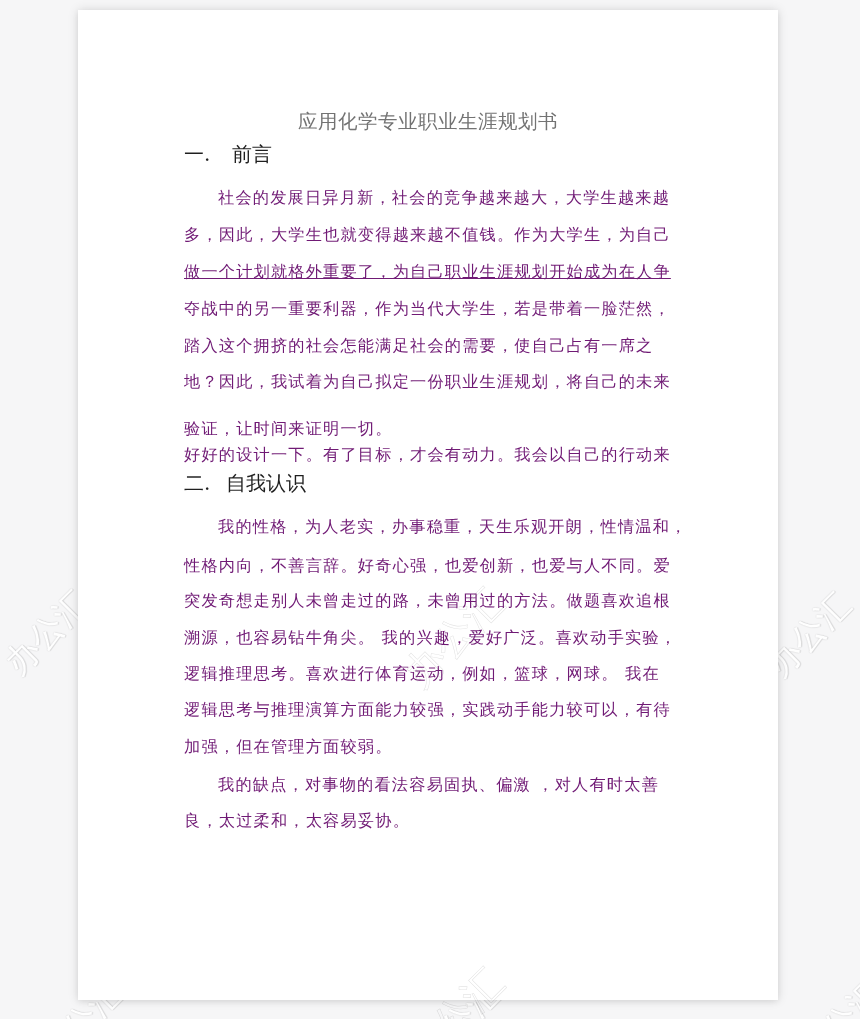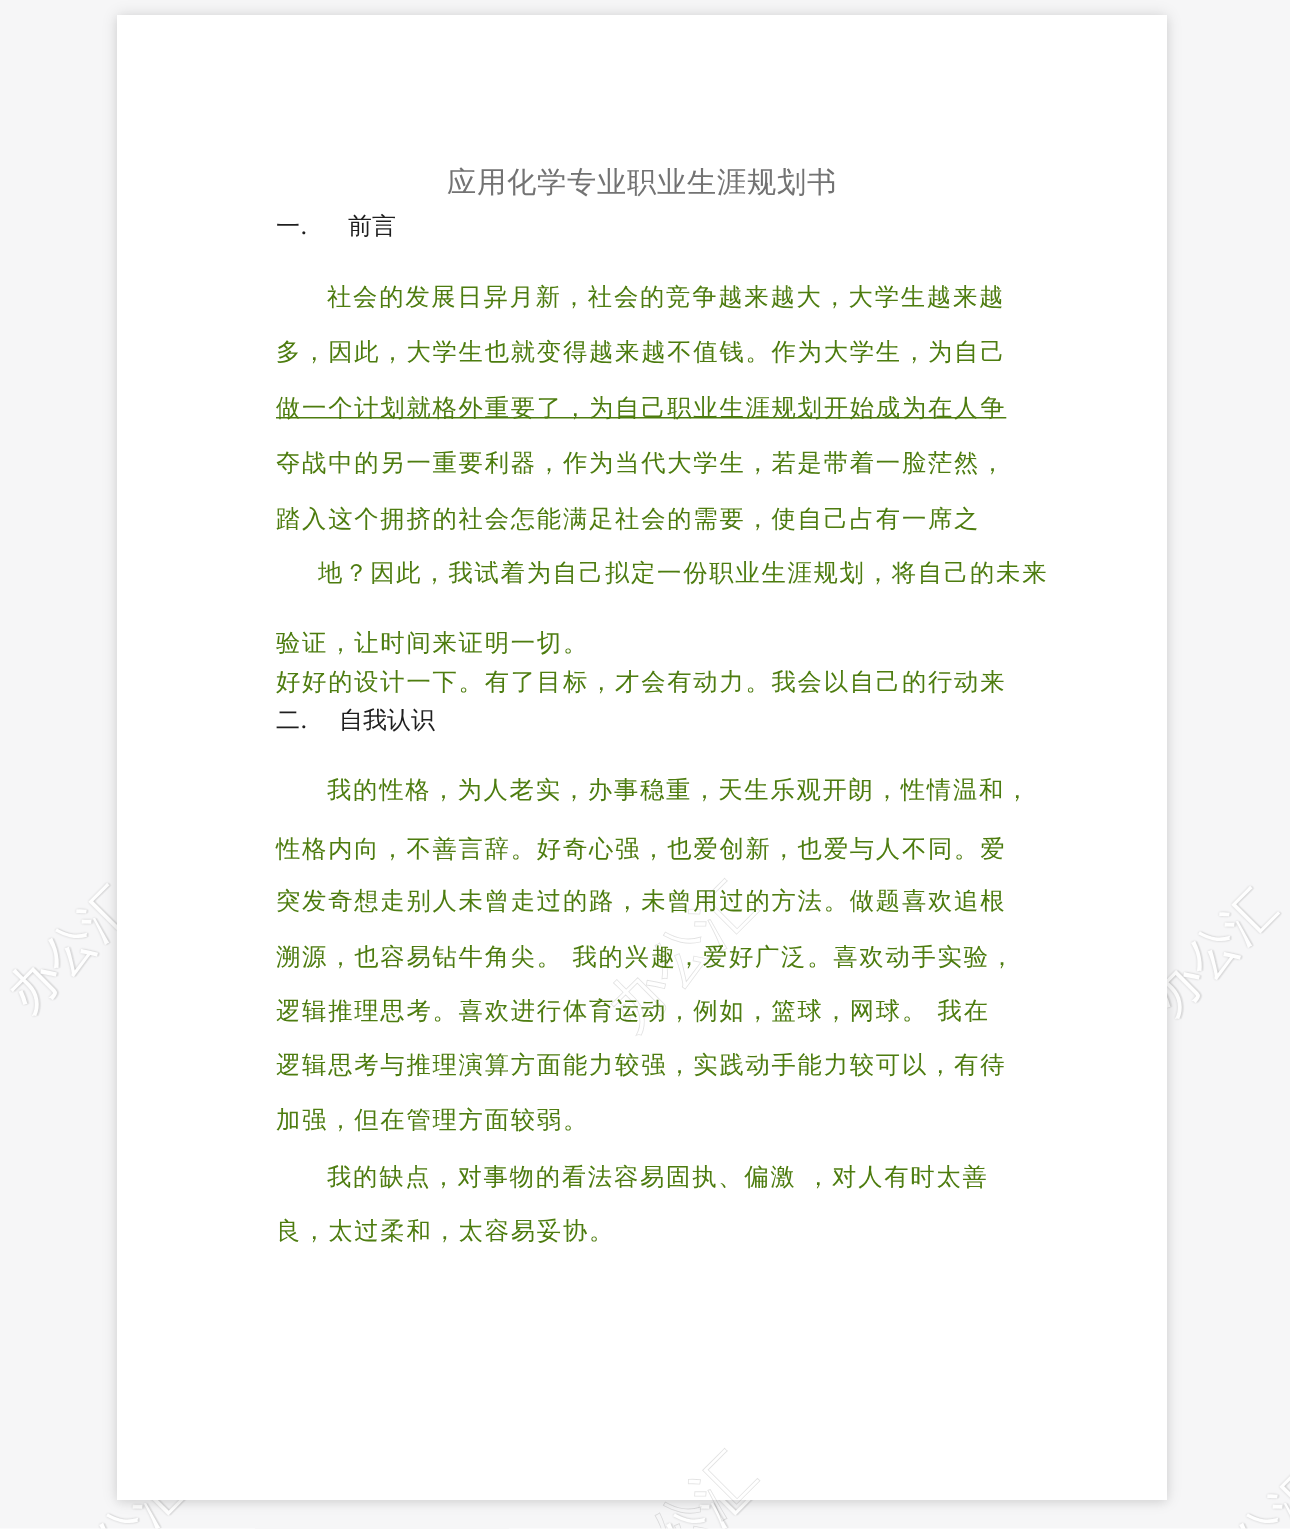--- a/index.html
+++ b/index.html
@@ -30,28 +30,28 @@
       width: 100%;
       text-align: center;
       font-size: 19.5px;
       color: #737373;
       letter-spacing: 0.5px;
     }
     .line {
       position: absolute;
       left: 106px;
       font-size: 16.2px;
-      color: #4d7c0f;
+      color: #701a75;
       white-space: nowrap;
       letter-spacing: 1.2px;
     }
     .heading {
       position: absolute;
       left: 106px;
-      font-size: 16px;
+      font-size: 20px;
       color: #1f1f1f;
       white-space: nowrap;
     }
     .heading .num {
       display: inline-block;
       width: 48px;
     }
     .heading.h2 .num { width: 42px; }
     .watermark {
       position: absolute;
@@ -85,21 +85,21 @@
 
   <div class="heading" style="top:131px;">
     <span class="num">一.</span><span>前言</span>
   </div>
 
   <div class="line" style="top:177px; left:140px;">社会的发展日异月新，社会的竞争越来越大，大学生越来越</div>
   <div class="line" style="top:214px;">多，因此，大学生也就变得越来越不值钱。作为大学生，为自己</div>
   <div class="line" style="top:251px;text-decoration:underline;">做一个计划就格外重要了，为自己职业生涯规划开始成为在人争</div>
   <div class="line" style="top:288px;">夺战中的另一重要利器，作为当代大学生，若是带着一脸茫然，</div>
   <div class="line" style="top:325px;">踏入这个拥挤的社会怎能满足社会的需要，使自己占有一席之</div>
-  <div class="line" style="top:361px;margin-left:28px;">地？因此，我试着为自己拟定一份职业生涯规划，将自己的未来</div>
+  <div class="line" style="top:361px;">地？因此，我试着为自己拟定一份职业生涯规划，将自己的未来</div>
   <div class="line" style="top:398px;margin-top:36px;">好好的设计一下。有了目标，才会有动力。我会以自己的行动来</div>
   <div class="line" style="top:408px;">验证，让时间来证明一切。</div>
 
   <div class="heading h2" style="top:460px;">
     <span class="num">二.</span><span>自我认识</span>
   </div>
 
   <div class="line" style="top:506px; left:140px;">我的性格，为人老实，办事稳重，天生乐观开朗，性情温和，</div>
   <div class="line" style="top:545px;">性格内向，不善言辞。好奇心强，也爱创新，也爱与人不同。爱</div>
   <div class="line" style="top:580px;font-family:Liberation Mono, monospace;">突发奇想走别人未曾走过的路，未曾用过的方法。做题喜欢追根</div>

